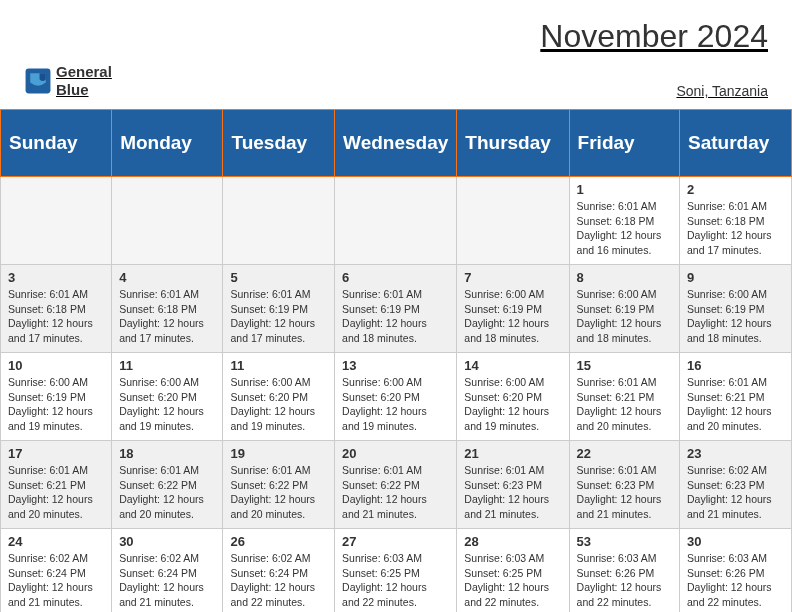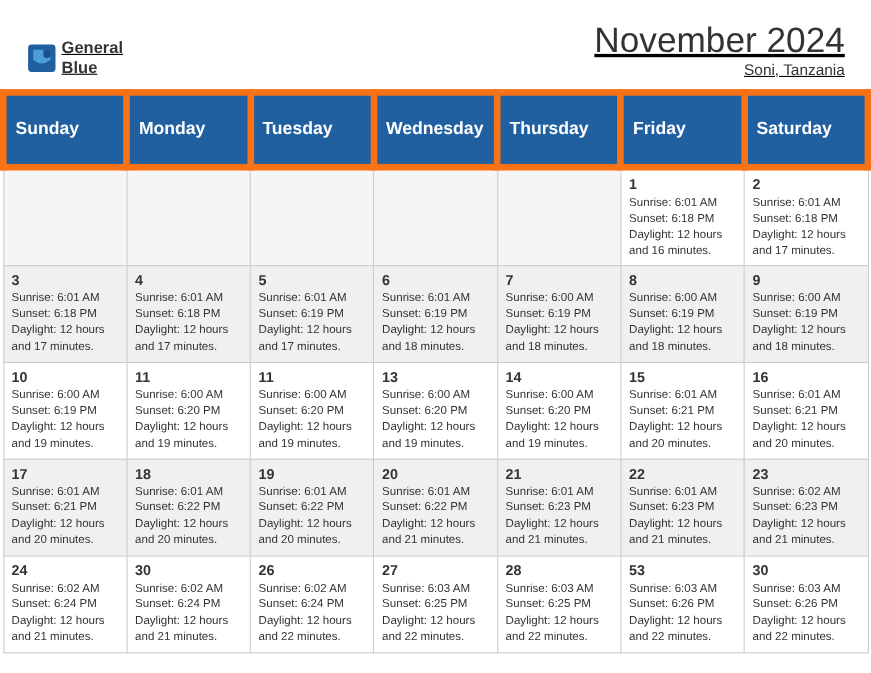--- a/index.html
+++ b/index.html
@@ -36,33 +36,34 @@
     }
     .month-year {
       font-size: 32px;
       font-weight: normal;
       color: #333;
       margin-left: 48px;
     }
     .location {
       font-size: 14px;
       color: #333;
+      margin-top: 28px;
     }
     .calendar {
       width: 100%;
       border-collapse: collapse;
       margin: 0;
     }
     .calendar th {
       background: #2060a0;
       color: #fff;
-      font-size: 16px;
+      font-size: 19px;
       font-weight: bold;
       padding: 22px 8px;
-      border: 6px solid #f97316;
+      border: 1px solid #f97316;
       text-align: left;
     }
     .calendar td {
       vertical-align: top;
       border: 1px solid #ccc;
       padding: 5px 7px;
       font-size: 11px;
       color: #333;
       background: #fff;
       width: calc(100% / 7);

